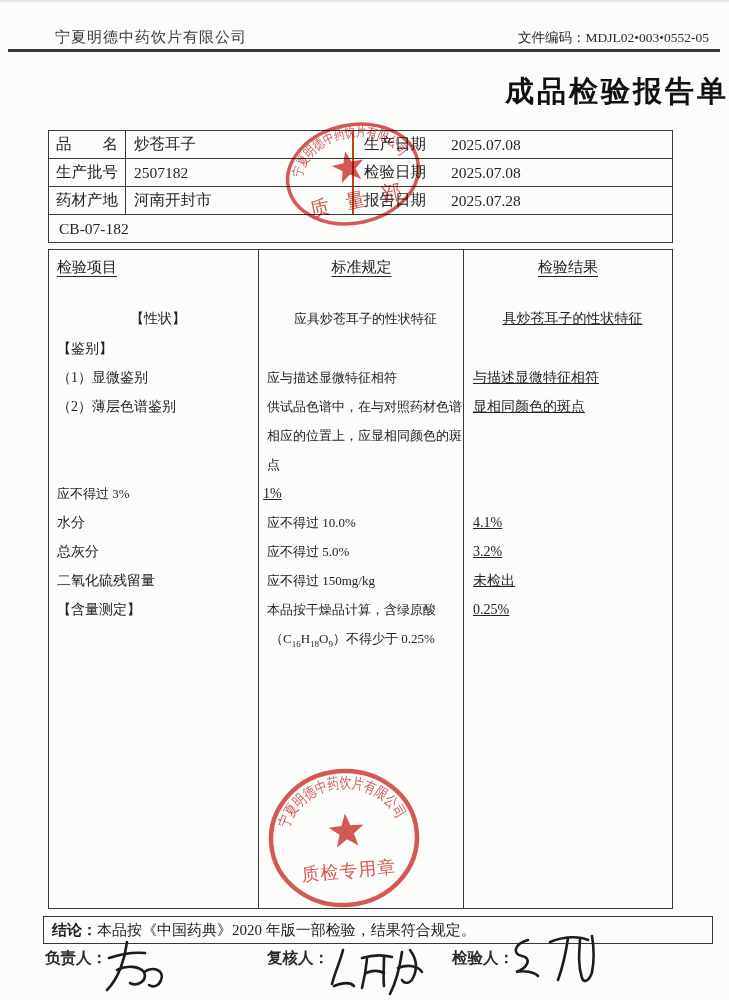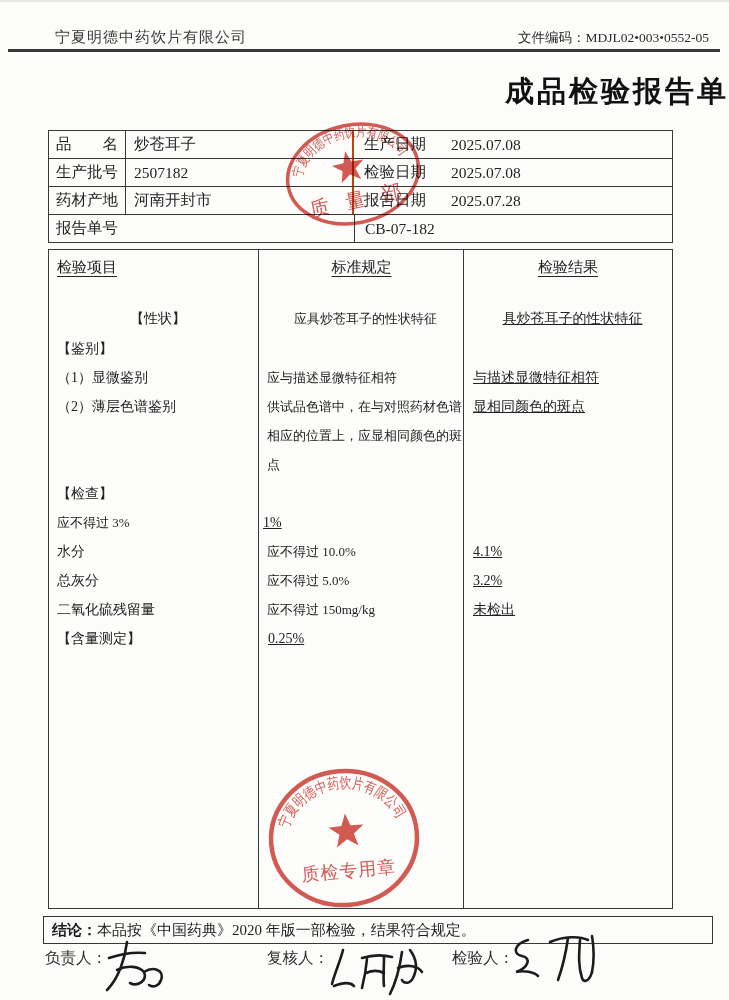--- a/index.html
+++ b/index.html
@@ -45,21 +45,21 @@
   .fline{padding-left:3px;}
   sub{font-size:9px;}
 
   
   .stamp{position:absolute;pointer-events:none;mix-blend-mode:multiply;opacity:.87;}
   .stamp text{font-family:"Liberation Serif","DejaVu Serif",serif;}
 
   
   .conclusion{position:absolute;left:43px;top:916px;width:670px;height:28px;border:1.5px solid #383838;box-sizing:border-box;display:flex;align-items:center;padding-left:8px;font-size:15px;color:#1d1d1d;}
   .conclusion .clabel{font-weight:bold;}
-  .flabel{position:absolute;top:948px;font-size:15.5px;color:#2a2a2a;}
+  .flabel{position:absolute;top:948px;font-size:15.5px;color:#2a2a2a;font-weight:bold;}
   .f1{left:45px;} .f2{left:267px;} .f3{left:452px;}
   .sig{position:absolute;pointer-events:none;}
 </style>
 </head>
 <body>
 
 <div class="page">
   <div class="scan-top"></div>
 
   <div class="hdr-company">宁夏明德中药饮片有限公司</div>
@@ -89,21 +89,20 @@
     </div>
     <div class="irow">
       <div class="ic-a">药材产地</div>
       <div class="ic-b">河南开封市</div>
       <div class="ic-c">
         <span class="lbl">报告日期</span>
         <span>2025.07.28</span>
       </div>
     </div>
     <div class="irow">
-      <div class="ic-a4">报告单号</div>
       <div class="ic-c4">CB-07-182</div>
     </div>
   </div>
 
   <div class="maintable">
     <div class="vline vl1"></div>
     <div class="vline vl2"></div>
 
     <div class="thead">
       <div class="th1"><span>检验项目</span></div>
@@ -125,21 +124,20 @@
       <div class="c1">（1）显微鉴别</div>
       <div class="c2">应与描述显微特征相符</div>
       <div class="c3">与描述显微特征相符</div>
     </div>
     <div class="trow">
       <div class="c1">（2）薄层色谱鉴别</div>
       <div class="c2">供试品色谱中，在与对照药材色谱相应的位置上，应显相同颜色的斑点</div>
       <div class="c3">显相同颜色的斑点</div>
     </div>
     <div class="trow">
-      <div class="c1">【检查】</div>
       <div class="c2"></div>
       <div class="c3"></div>
     </div>
     <div class="trow">
       <div class="c2">应不得过 3%</div>
       <div class="c3">1%</div>
     </div>
     <div class="trow">
       <div class="c1">水分</div>
       <div class="c2">应不得过 10.0%</div>
@@ -150,20 +148,26 @@
       <div class="c2">应不得过 5.0%</div>
       <div class="c3">3.2%</div>
     </div>
     <div class="trow">
       <div class="c1">二氧化硫残留量</div>
       <div class="c2">应不得过 150mg/kg</div>
       <div class="c3">未检出</div>
     </div>
     <div class="trow">
       <div class="c1">【含量测定】</div>
+      <div class="c2">
+        <div>本品按干燥品计算，含绿原酸</div>
+        <div class="fline">
+          <span>（C</span><sub>16</sub><span>H</span><sub>18</sub><span>O</span><sub>9</sub><span>）不得少于 0.25%</span>
+        </div>
+      </div>
       <div class="c3">0.25%</div>
     </div>
   </div>
 
   <svg class="stamp" style="left:280px;top:115px;" width="150" height="125" viewBox="0 0 150 125">
     <g transform="rotate(-12 73 59)" fill="none" stroke="#d0413a">
       <ellipse cx="73" cy="59" rx="66" ry="49" stroke-width="3.5"></ellipse>
       <path id="arc1" d="M 23 50 A 52 39 0 0 1 123 50" stroke="none"></path>
       <text font-size="13.5" fill="#d0413a" stroke="none">
         <textPath href="#arc1" startOffset="50%" text-anchor="middle" textLength="126" lengthAdjust="spacingAndGlyphs">宁夏明德中药饮片有限公司</textPath>

